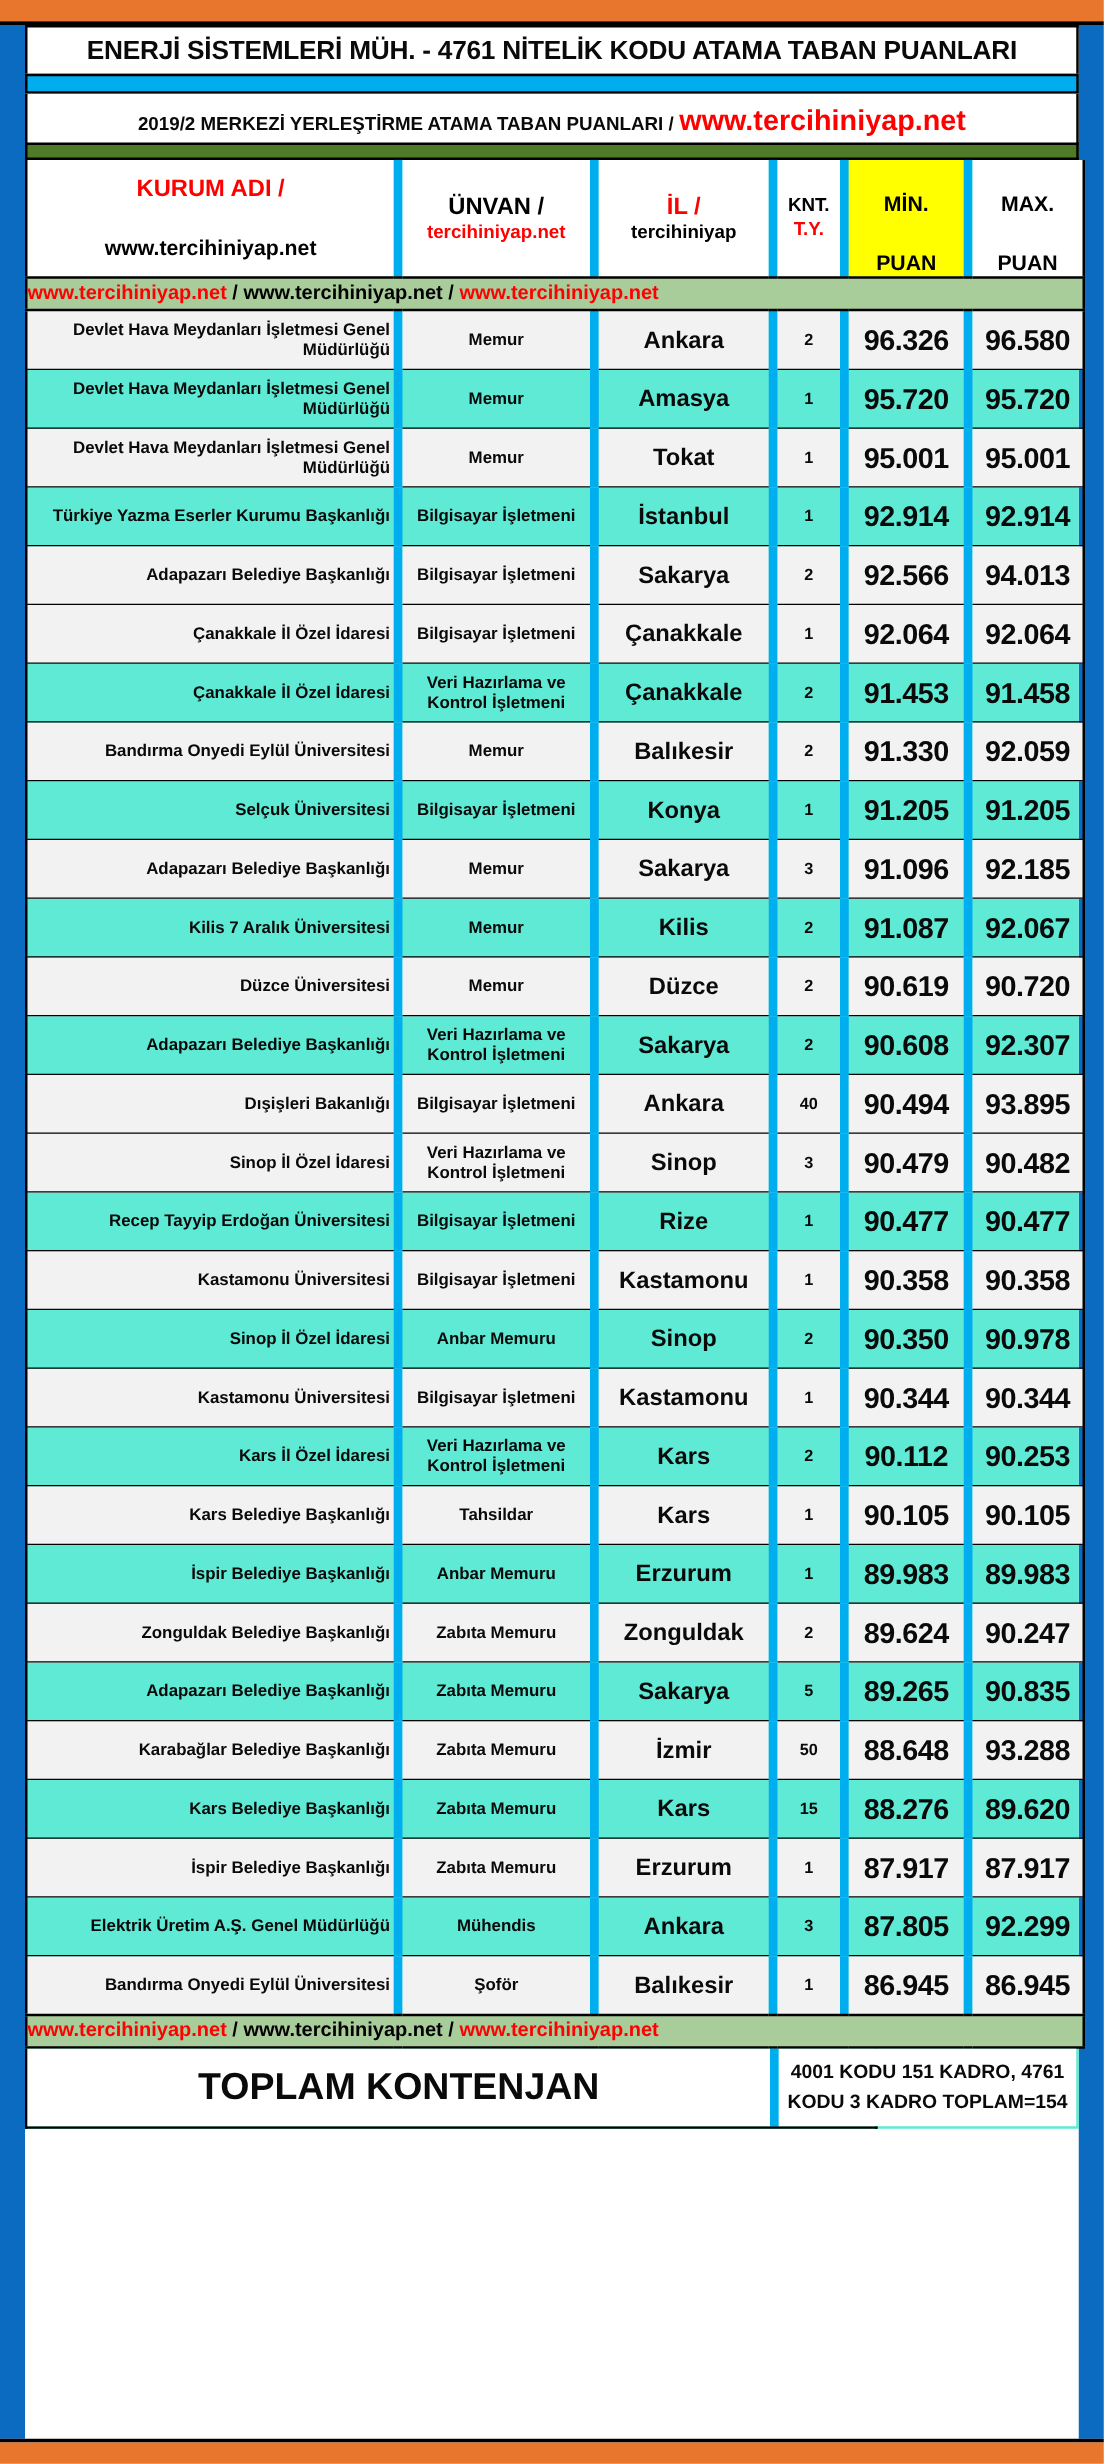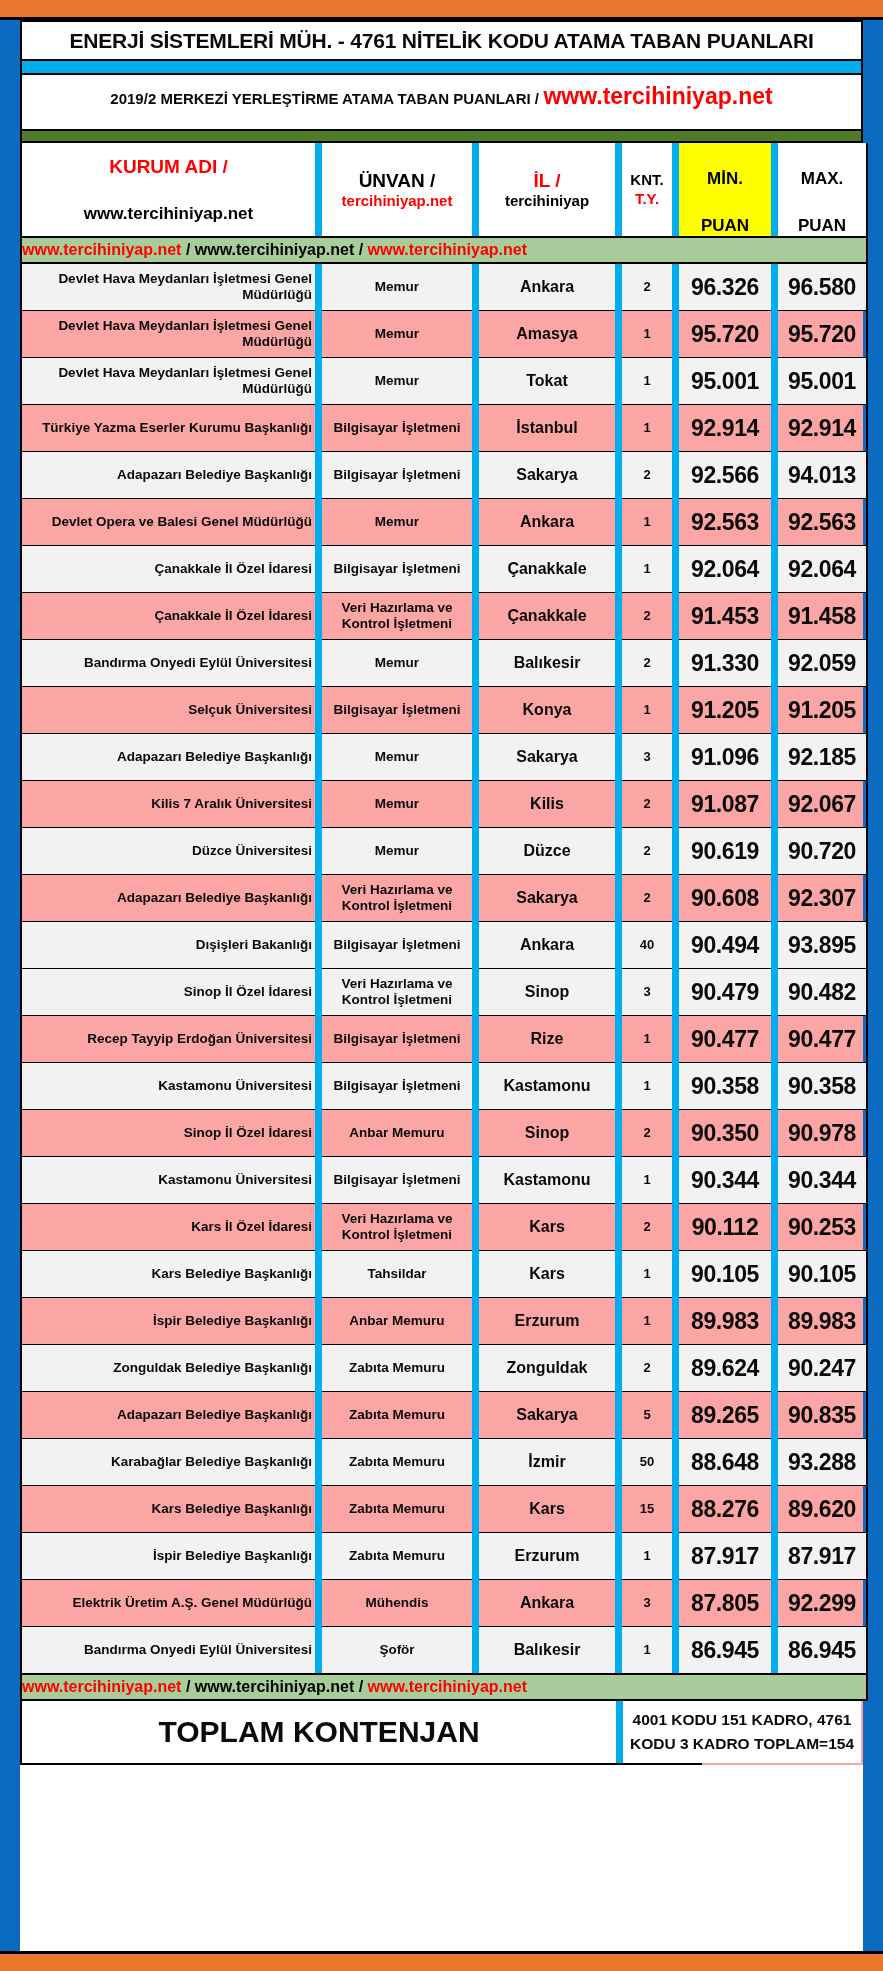--- a/index.html
+++ b/index.html
@@ -33,21 +33,21 @@
     position:absolute;top:20px;bottom:20px;width:20px;background:#0B6BC0;
   }
   .rail.left{left:0;}
   .rail.right{right:0;}
 
   
   .content{
     position:absolute;left:20px;top:20px;
     width:843px;
     box-sizing:border-box;
-    background:#fca5a5;
+    background:#5eead4;
   }
 
   .title-box{
     border:2px solid #000;
     border-bottom:none;
     background:#fff;
     text-align:center;
     padding:7px 4px 6px;
   }
   .title-box .t{
@@ -56,21 +56,21 @@
   }
   .cyan-band{
     height:16px;background:#00AEEF;
     border-left:2px solid #000;border-right:2px solid #000;
     border-top:2px solid #000;border-bottom:2px solid #000;
     box-sizing:border-box;
   }
   .subtitle-box{
     border:2px solid #000;border-top:none;
     background:#fff;text-align:center;
-    padding:8px 4px 19px;
+    padding:8px 4px 4px;
     white-space:nowrap;
   }
   .subtitle-box .s1{font-size:15px;font-weight:bold;color:#0a0a0a;}
   .subtitle-box .s2{font-size:23px;font-weight:bold;color:#FF0000;}
 
   .green-thin{
     height:12px;background:#4F7A28;
     border-left:2px solid #000;border-right:2px solid #000;
     border-bottom:2px solid #000;
     box-sizing:border-box;
@@ -127,21 +127,21 @@
     padding:2px 3px;
   }
   tr.data td.sep{
     background:#00AEEF !important;
     border-bottom:none;
     padding:0;
   }
   tr.data.alt td{background:#F2F2F2;}
   tr.data td.kurum{font-size:13.5px;text-align:right;}
   tr.data td.unvan{font-size:13.5px;}
-  tr.data td.il{font-size:16px;}
+  tr.data td.il{font-size:19px;}
   tr.data td.knt{font-size:13px;}
   tr.data td.puan{font-size:23px;letter-spacing:-0.4px;}
 
   
   .foot-wrap{
     border-left:2px solid #000;border-right:2px solid #000;
     border-bottom:2px solid #000;
     box-sizing:border-box;
     width:682px;
   }
@@ -304,33 +304,20 @@
             <td class="sep"></td>
             <td class="unvan">Bilgisayar İşletmeni</td>
             <td class="sep"></td>
             <td class="il">Sakarya</td>
             <td class="sep"></td>
             <td class="knt">2</td>
             <td class="sep"></td>
             <td class="puan">92.566</td>
             <td class="sep"></td>
             <td class="puan">94.013</td>
-          </tr>
-          <tr class="data">
-            <td class="kurum">Devlet Opera ve Balesi Genel Müdürlüğü</td>
-            <td class="sep"></td>
-            <td class="unvan">Memur</td>
-            <td class="sep"></td>
-            <td class="il">Ankara</td>
-            <td class="sep"></td>
-            <td class="knt">1</td>
-            <td class="sep"></td>
-            <td class="puan">92.563</td>
-            <td class="sep"></td>
-            <td class="puan">92.563</td>
           </tr>
           <tr class="data alt">
             <td class="kurum">Çanakkale İl Özel İdaresi</td>
             <td class="sep"></td>
             <td class="unvan">Bilgisayar İşletmeni</td>
             <td class="sep"></td>
             <td class="il">Çanakkale</td>
             <td class="sep"></td>
             <td class="knt">1</td>
             <td class="sep"></td>

